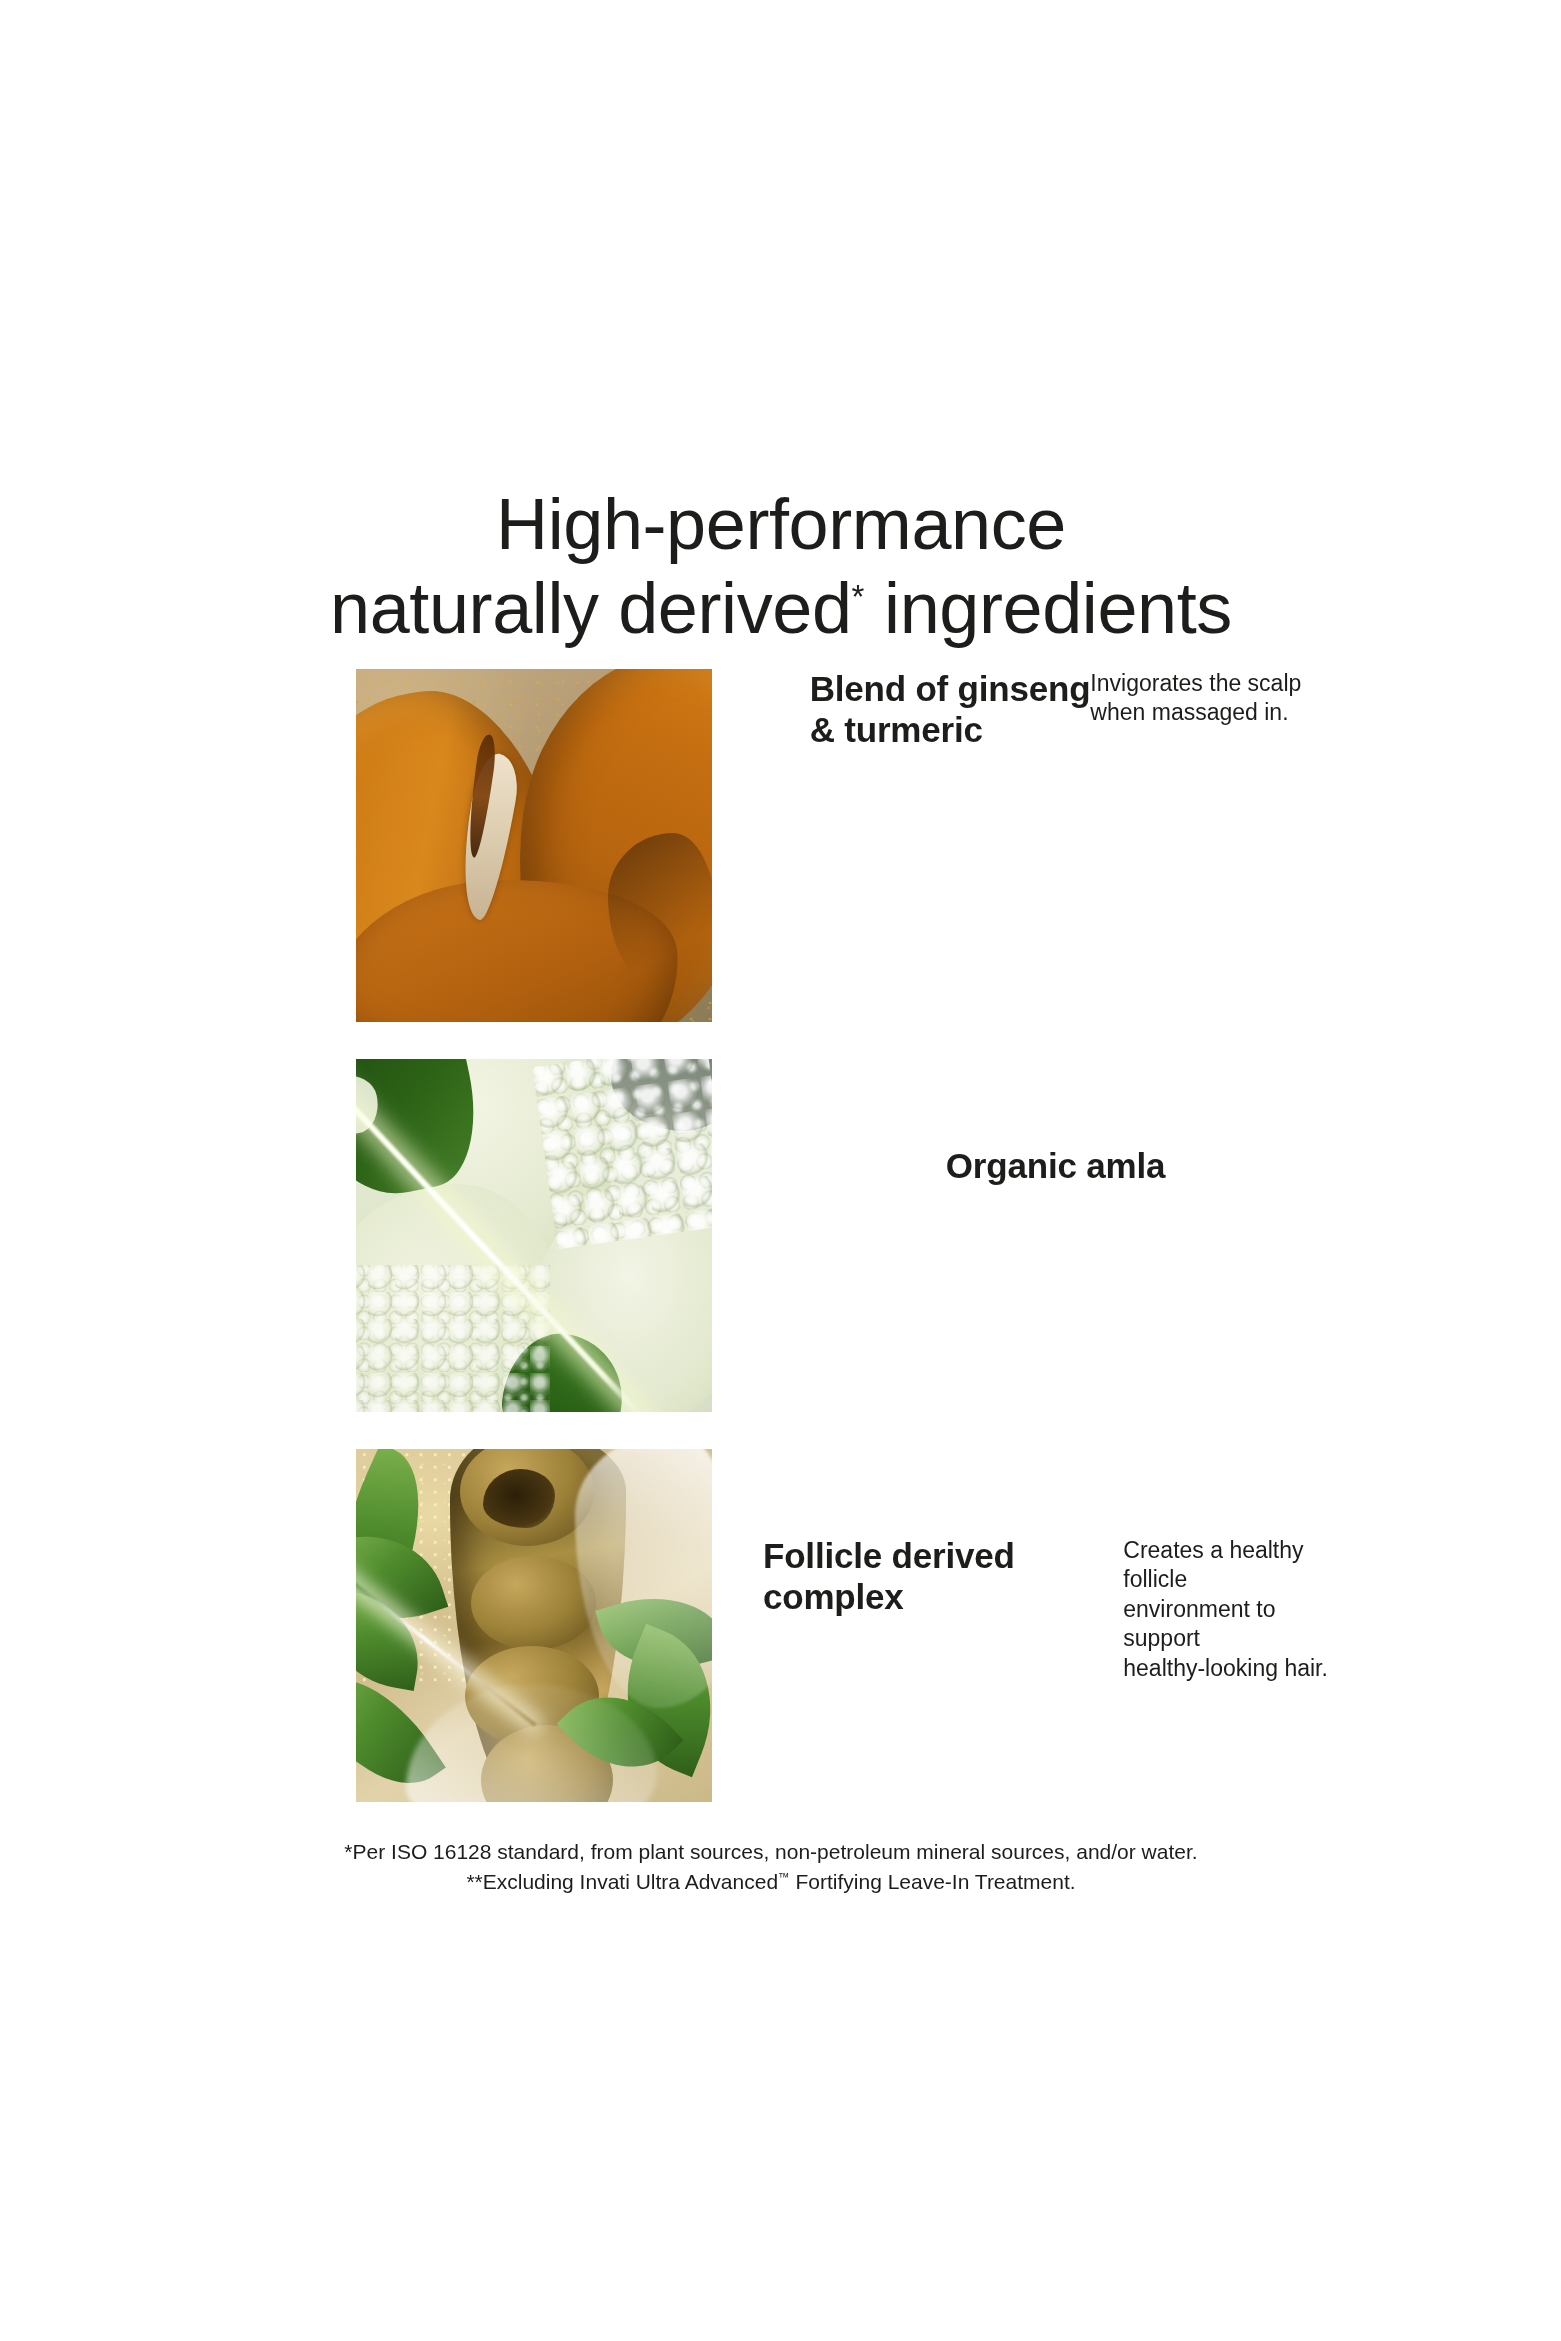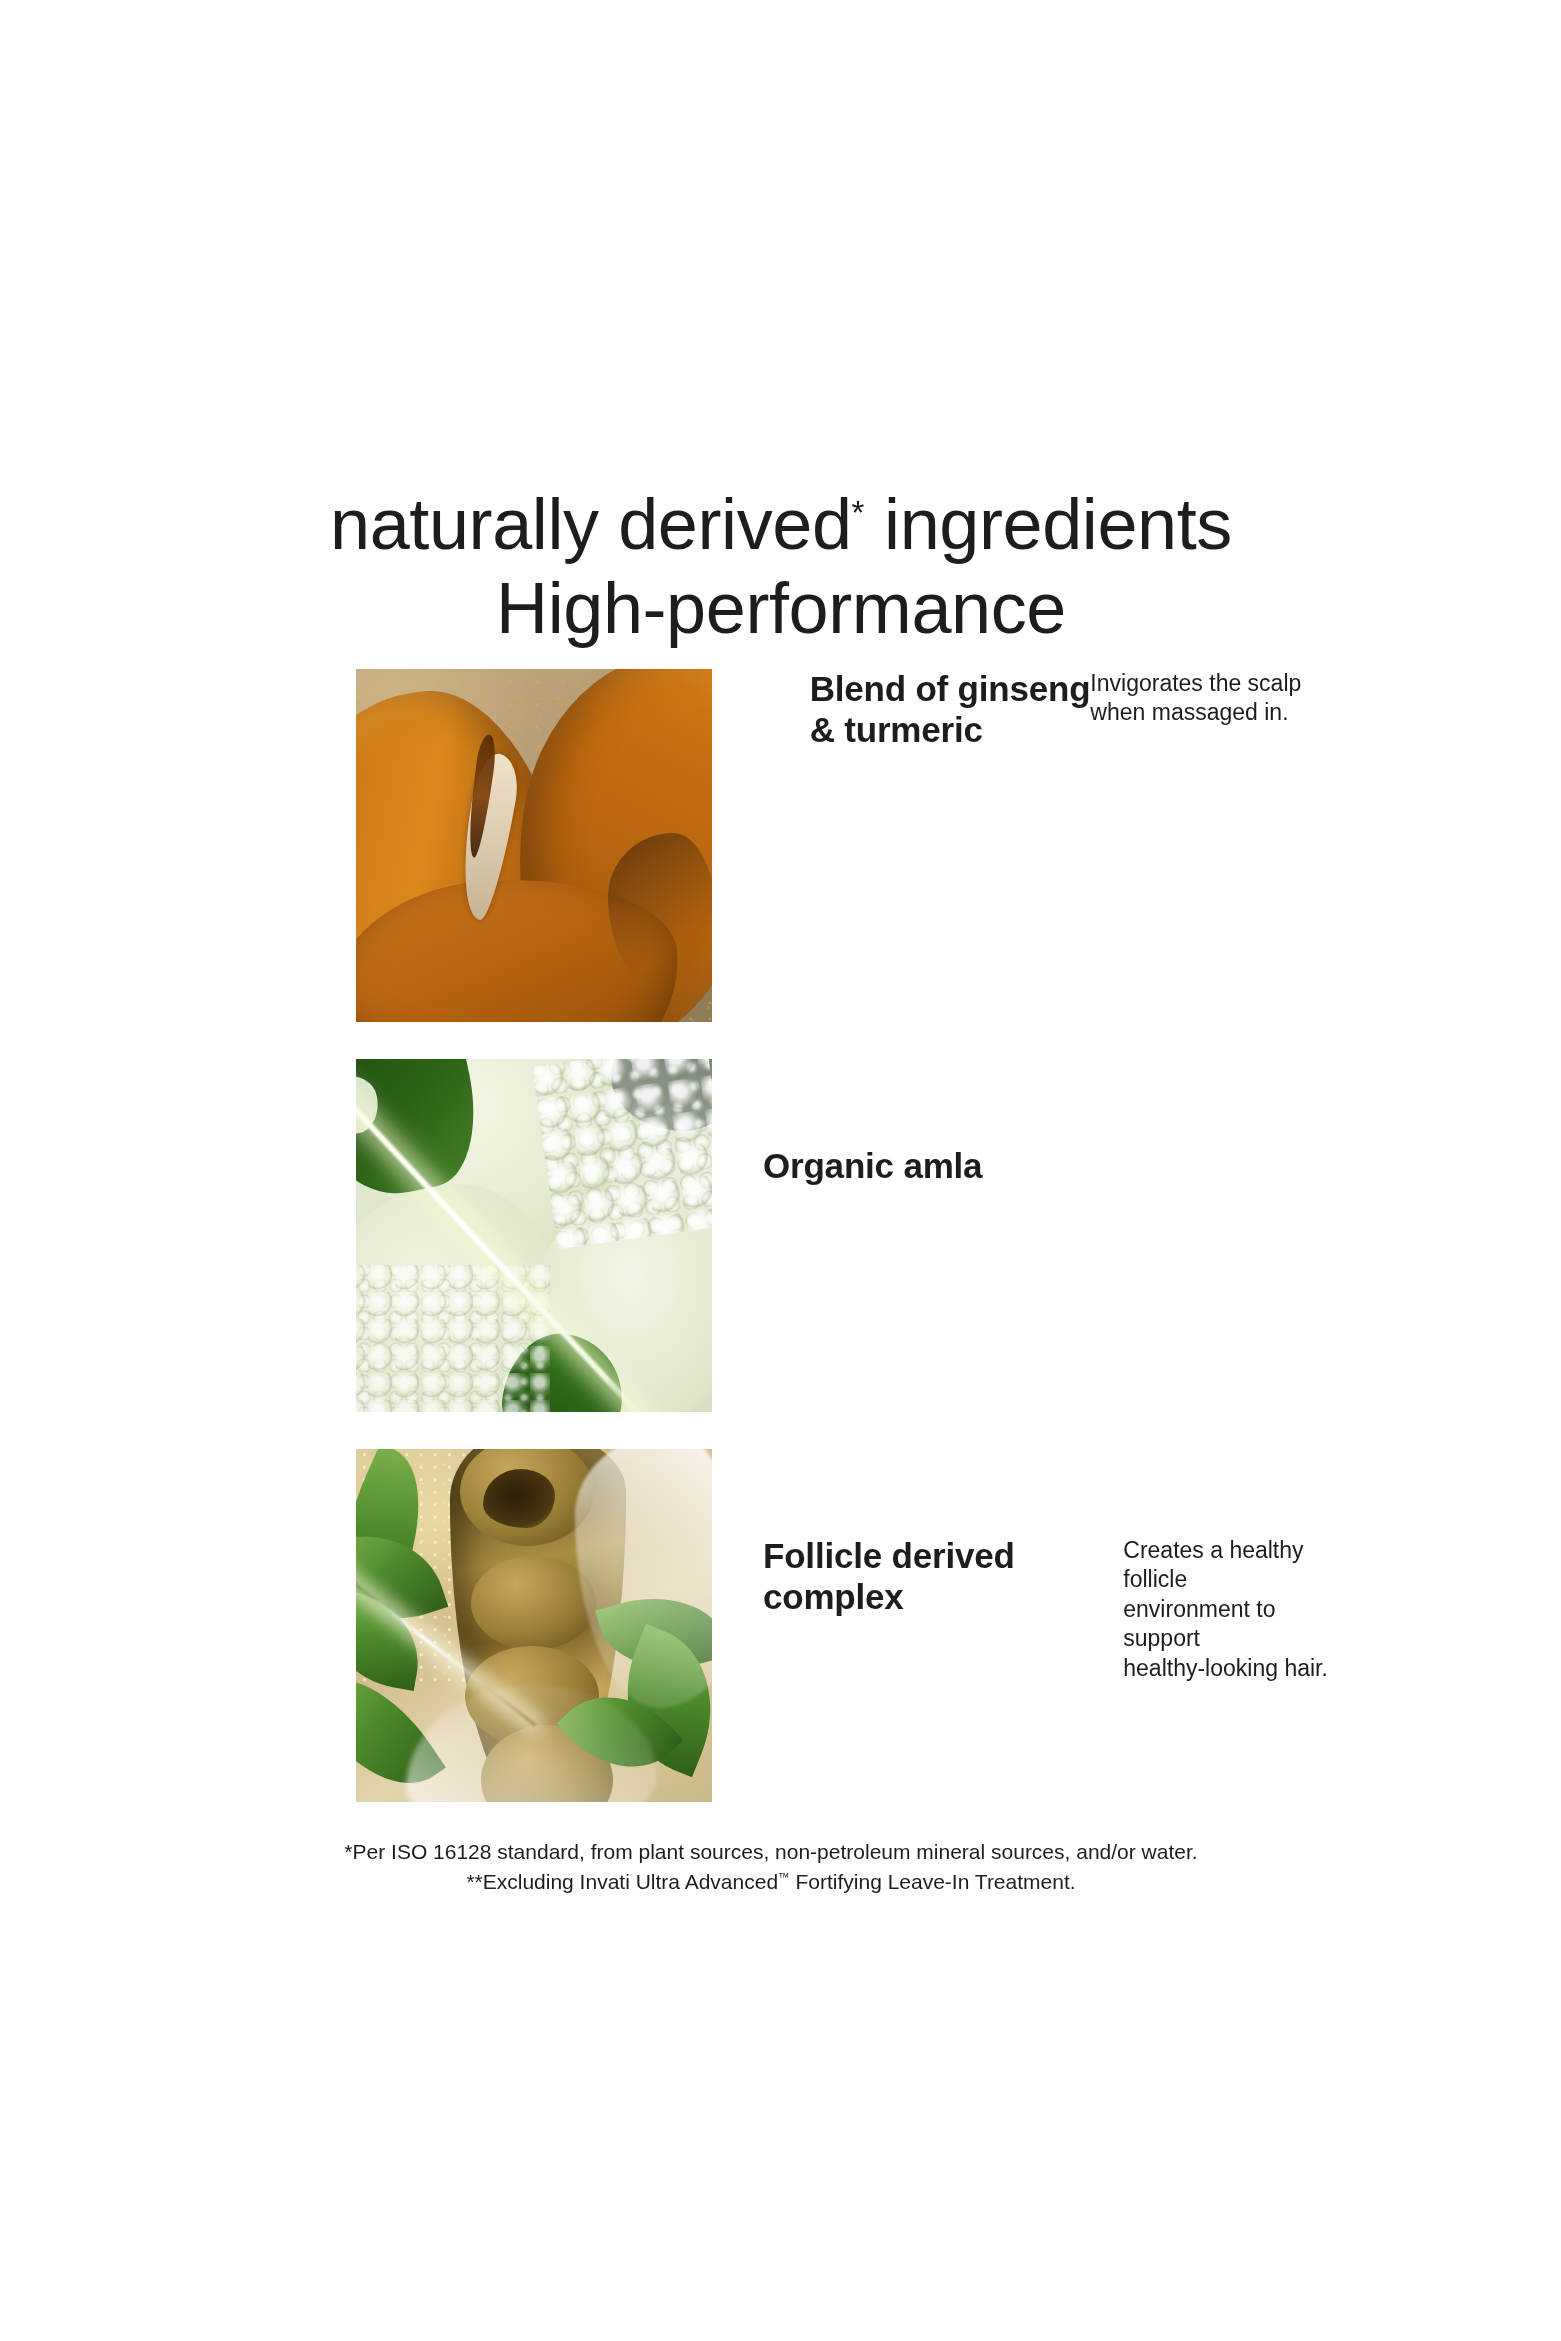--- a/index.html
+++ b/index.html
@@ -317,21 +317,21 @@
     position: absolute;
     left: 407px;
     width: 585px;
     top: 0;
     height: 353px;
     display: flex;
     flex-direction: row;
     justify-content: center;
   }
   .copy.pos-center { justify-content: center; }
-  .copy.pos-low    { justify-content: space-between; padding-top: 87px; }
+  .copy.pos-low    { justify-content: center; padding-top: 87px; }
 
   .ing-title {
     font-weight: 700;
     font-size: 35px;
     line-height: 1.17;
     letter-spacing: -0.2px;
     color: #1d1d1b;
     margin: 0 0 5px 0;
     white-space: pre-line;
   }
@@ -366,22 +366,22 @@
     vertical-align: super;
     line-height: 0;
   }
 </style>
 </head>
 <body>
 
 <div class="page">
 
   <h1 class="headline">
+    <span class="hl-line">High-performance</span>
     <span class="hl-line"><span>naturally derived</span><span class="sup">*</span><span> ingredients</span></span>
-    <span class="hl-line">High-performance</span>
   </h1>
 
   <div class="rows">
 
     <div class="row">
       <div class="thumb">
         <div class="art art-turmeric">
           <div class="specks"></div>
           <div class="rim"></div>
           <div class="root-left"></div>

